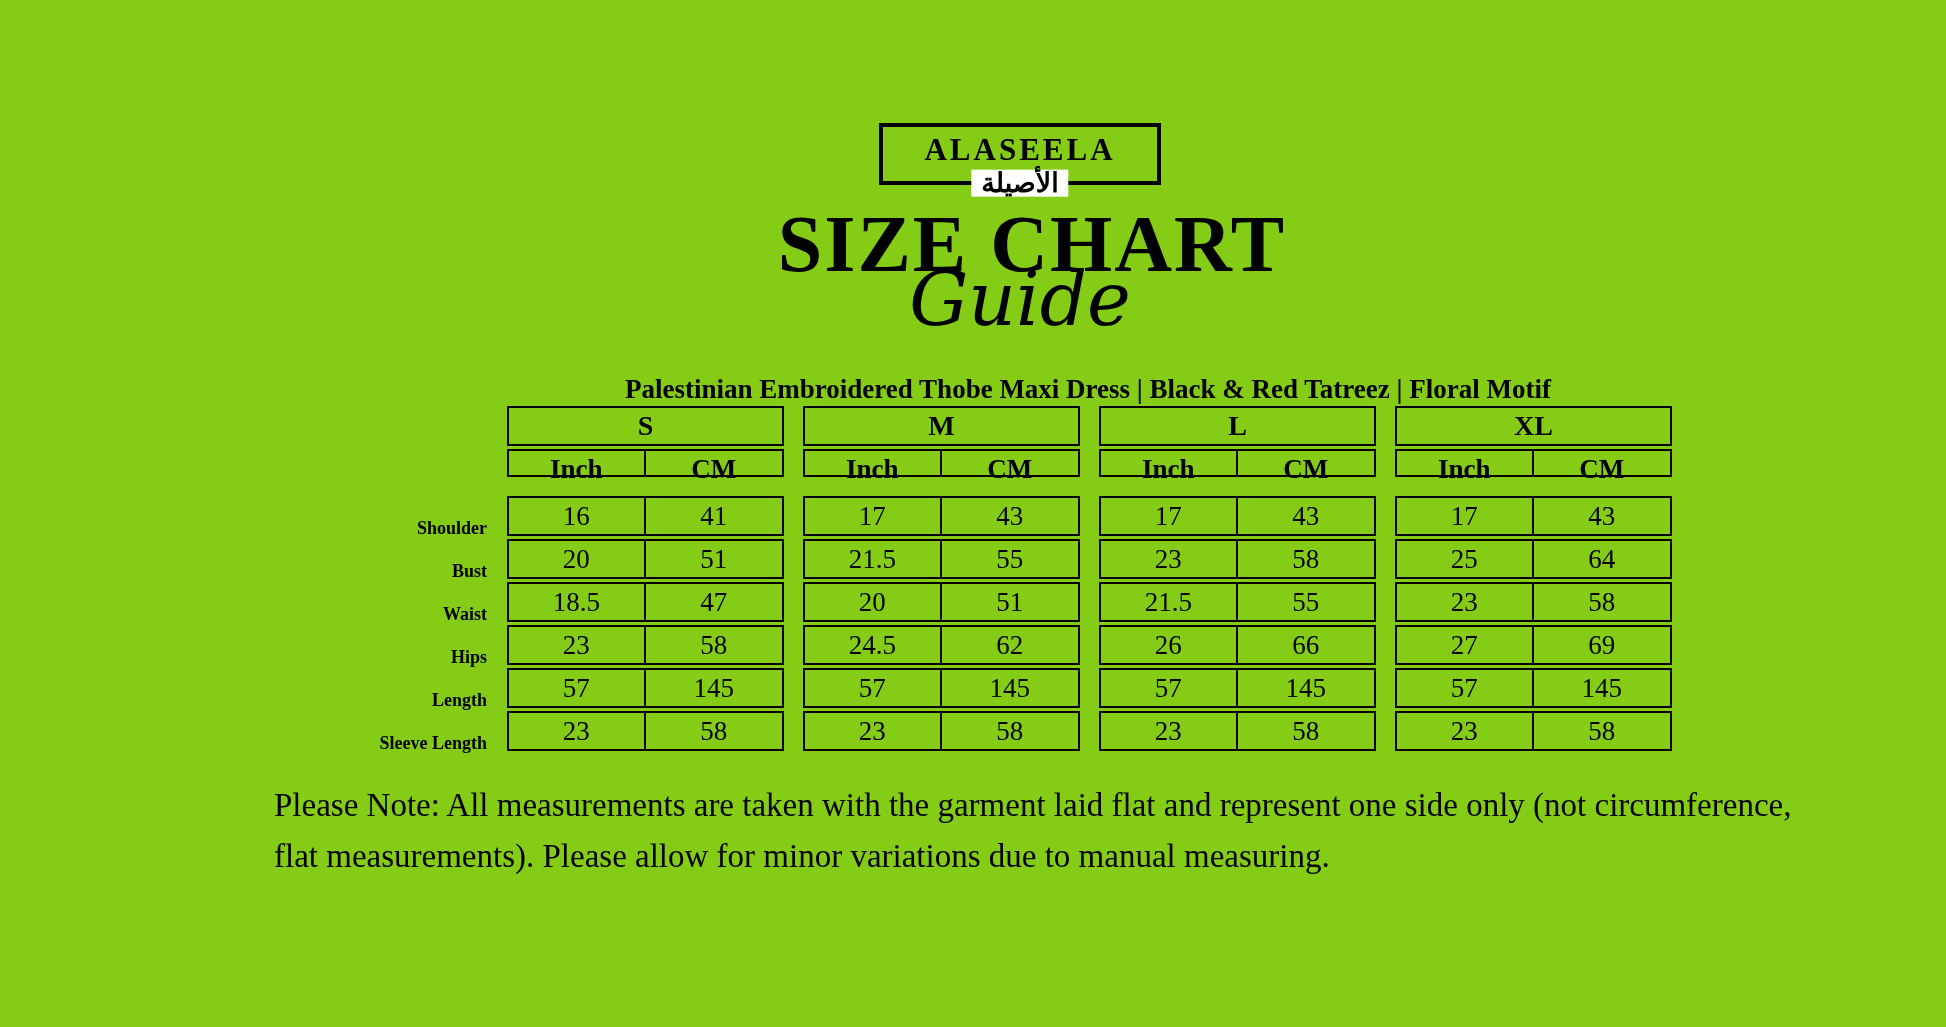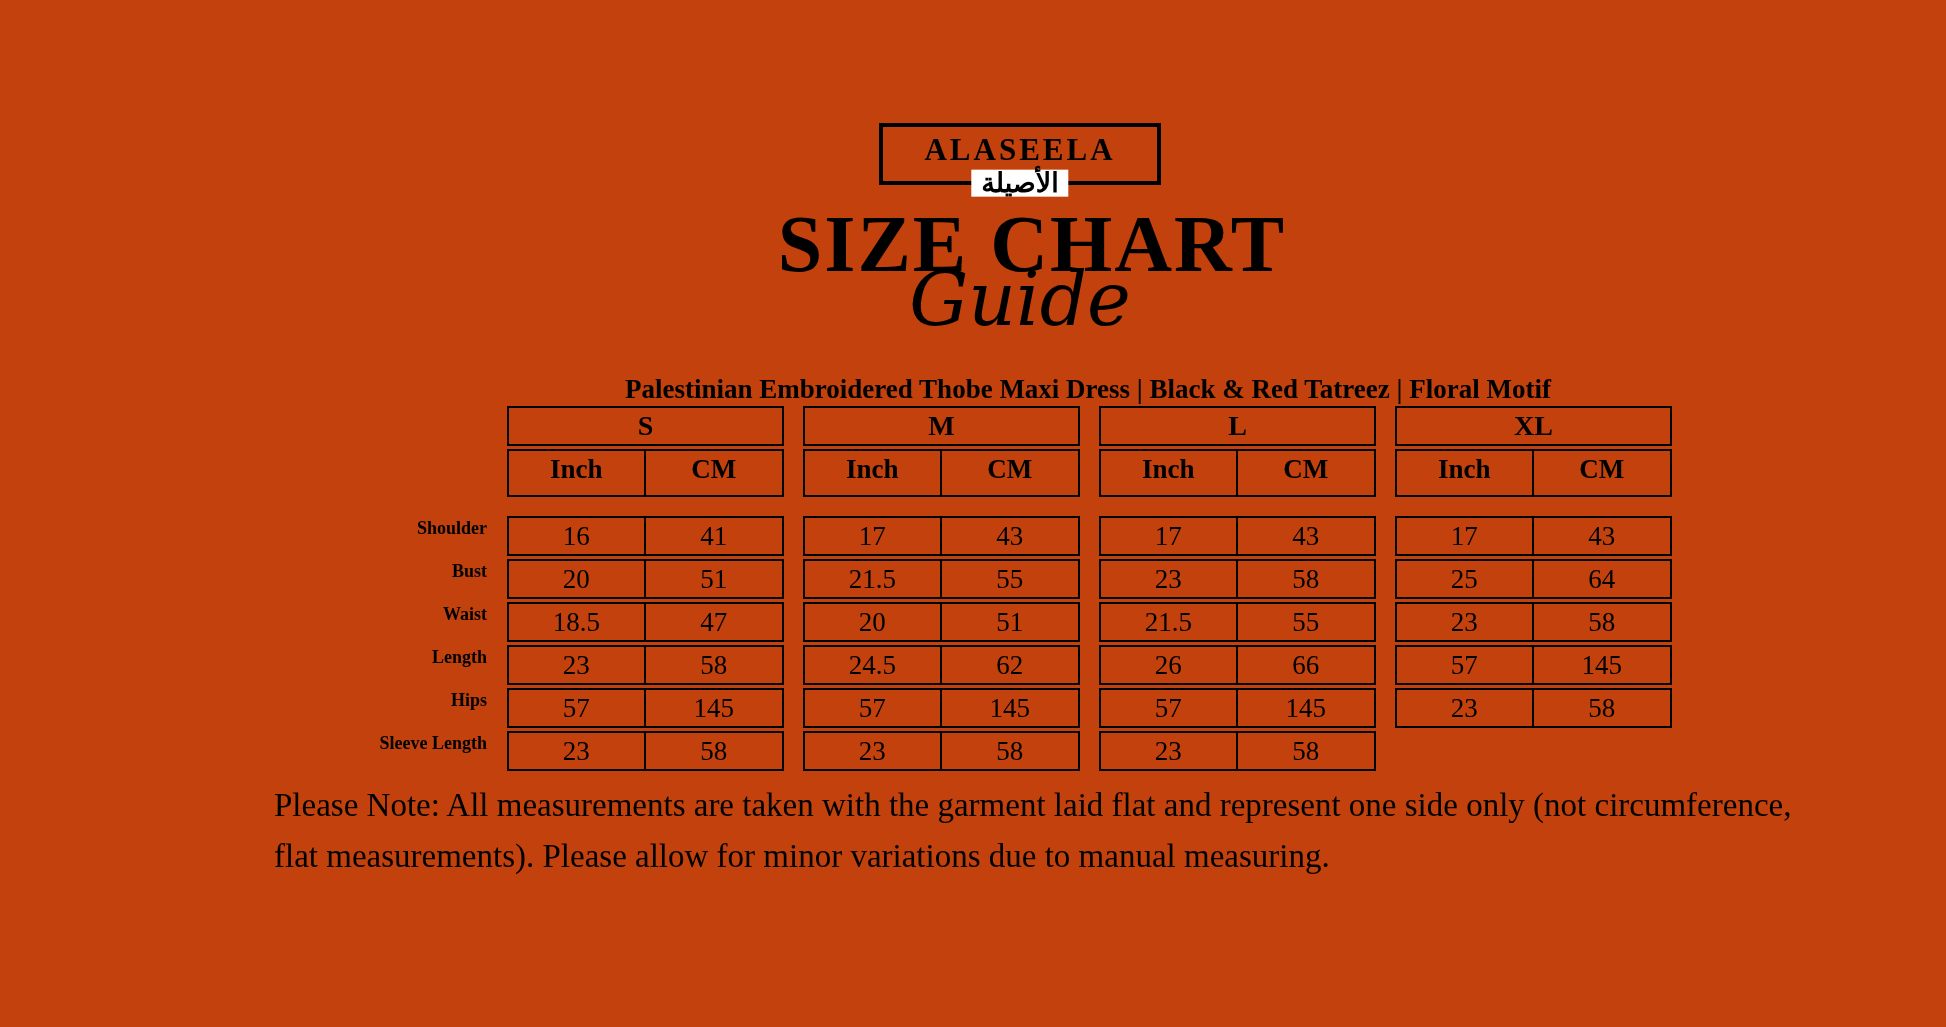--- a/index.html
+++ b/index.html
@@ -4,21 +4,21 @@
 <style>
   * { margin: 0; padding: 0; box-sizing: border-box; }
   html, body { background: #ffffff; }
   body {
     width: 1946px; height: 1027px;
     position: relative;
     overflow: hidden;
     font-family: "Liberation Serif", "DejaVu Serif", serif;
     color: #000000;
   }
-  .page { position: absolute; inset: 0; background: #c2410c; }
+  .page { position: absolute; inset: 0; background: #84cc16; }
 
   
   .logo {
     position: absolute; top: 123px; left: 1020px;
     transform: translateX(-50%);
     width: 282px; height: 62px;
     border: 4px solid #000;
   }
   .logo-brand {
     width: 100%; height: 44px; line-height: 46px;
@@ -72,21 +72,21 @@
   }
   .size-group { width: 277px; }
   .hdr-size {
     height: 40px; line-height: 36px;
     border: 2px solid #000;
     margin-bottom: 3px;
     text-align: center;
     font-size: 28px; font-weight: 700;
   }
   .hdr-units {
-    height: 48px;
+    height: 28px;
     border: 2px solid #000;
     margin-bottom: 19px;
     display: flex;
   }
   .hdr-units .cell { font-weight: 700; }
   .data-row {
     height: 40px;
     border: 2px solid #000;
     margin-bottom: 3px;
     display: flex;
@@ -118,22 +118,22 @@
   <div class="title-main">SIZE CHART</div>
 
   <div class="title-script">Guide</div>
 
   <div class="subtitle">Palestinian Embroidered Thobe Maxi Dress  |  Black &amp; Red Tatreez  |  Floral Motif</div>
 
   <div class="row-labels" id="row-labels">
       <div class="row-label">Shoulder</div>
       <div class="row-label">Bust</div>
       <div class="row-label">Waist</div>
+      <div class="row-label">Hips</div>
       <div class="row-label">Length</div>
-      <div class="row-label">Hips</div>
       <div class="row-label">Sleeve Length</div>
     </div>
 
   <div class="size-groups" id="size-groups">
       <div class="size-group">
         <div class="hdr-size">S</div>
         <div class="hdr-units">
           <div class="cell">Inch</div>
           <div class="cell">CM</div>
         </div>
@@ -236,20 +236,24 @@
         </div>
         <div class="data-row">
           <div class="cell">25</div>
           <div class="cell">64</div>
         </div>
         <div class="data-row">
           <div class="cell">23</div>
           <div class="cell">58</div>
         </div>
         <div class="data-row">
+          <div class="cell">27</div>
+          <div class="cell">69</div>
+        </div>
+        <div class="data-row">
           <div class="cell">57</div>
           <div class="cell">145</div>
         </div>
         <div class="data-row">
           <div class="cell">23</div>
           <div class="cell">58</div>
         </div>
       </div>
     </div>
 

